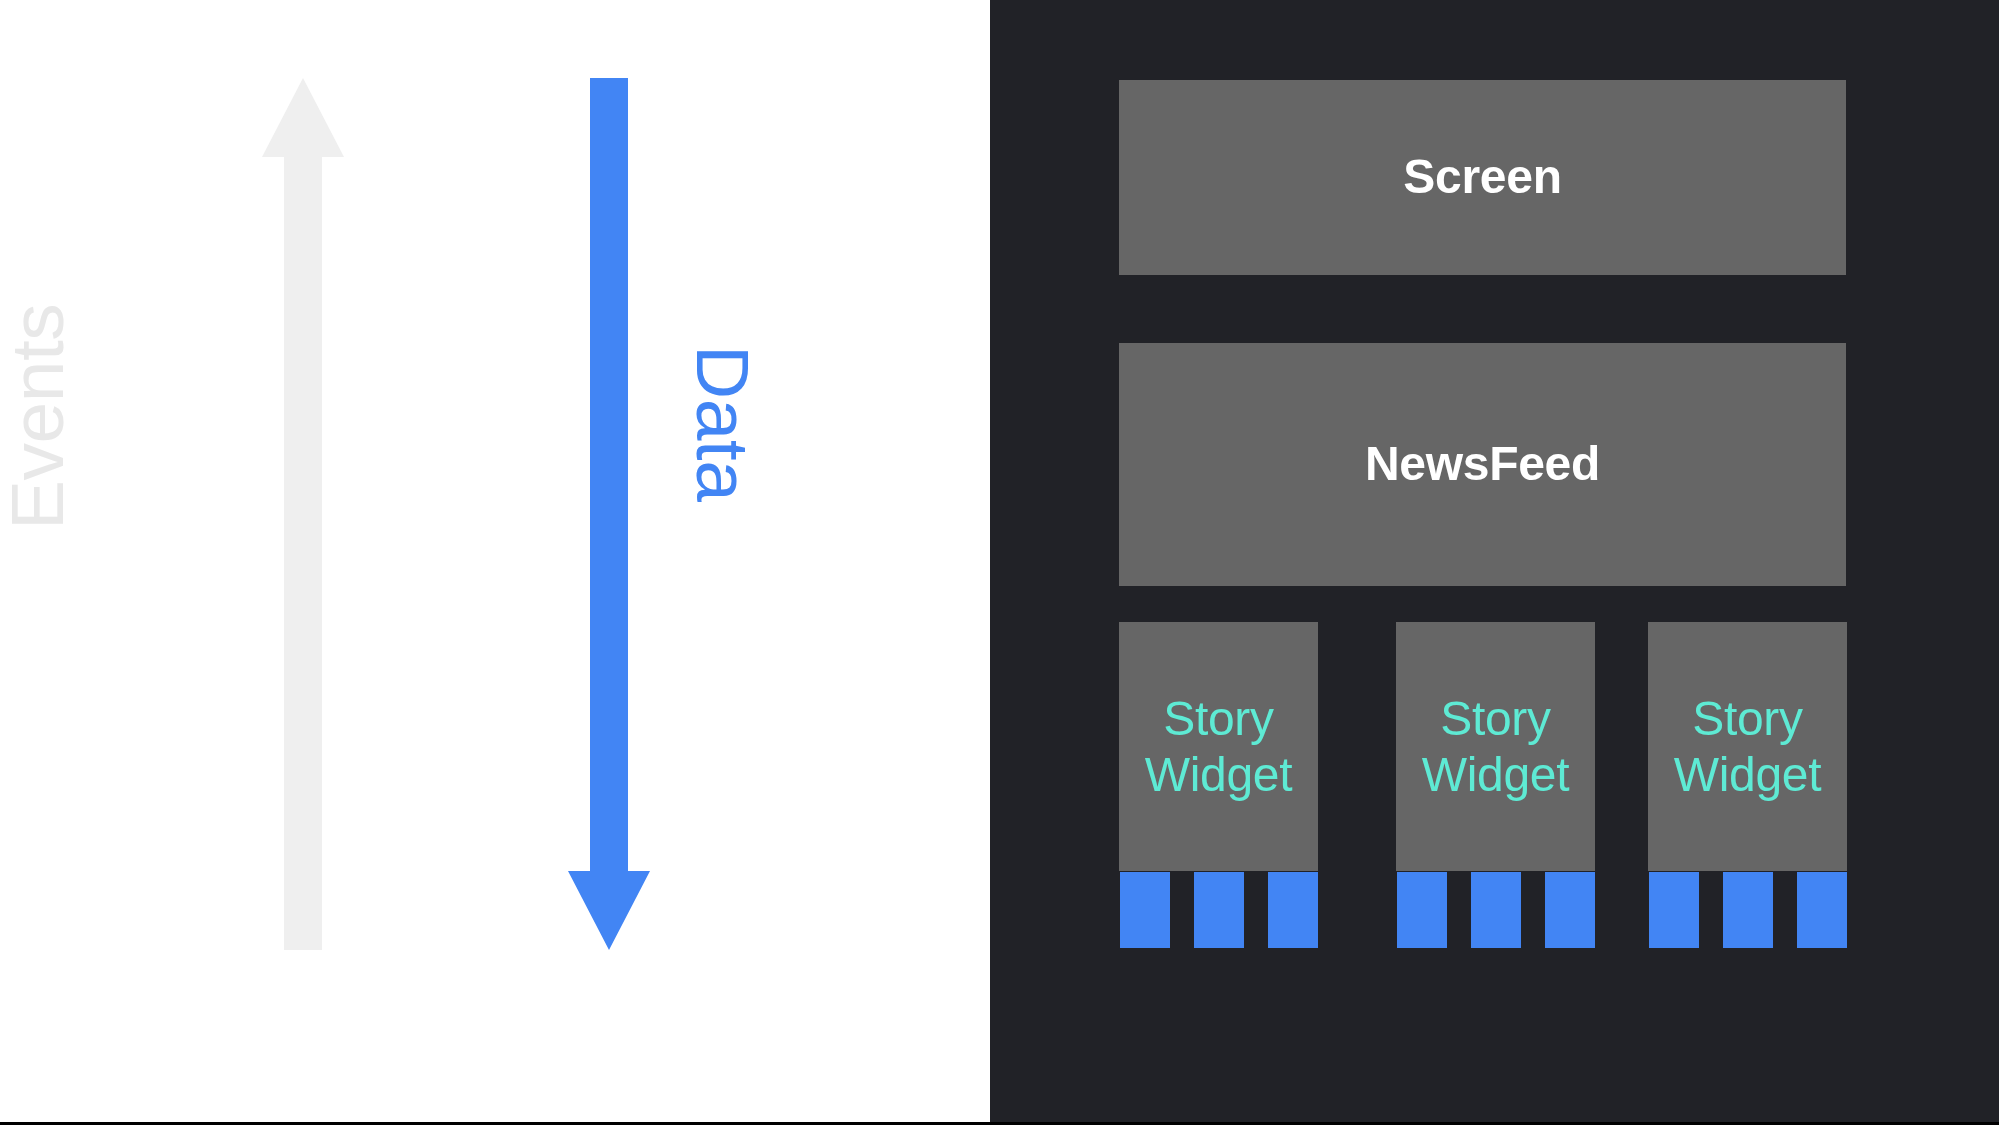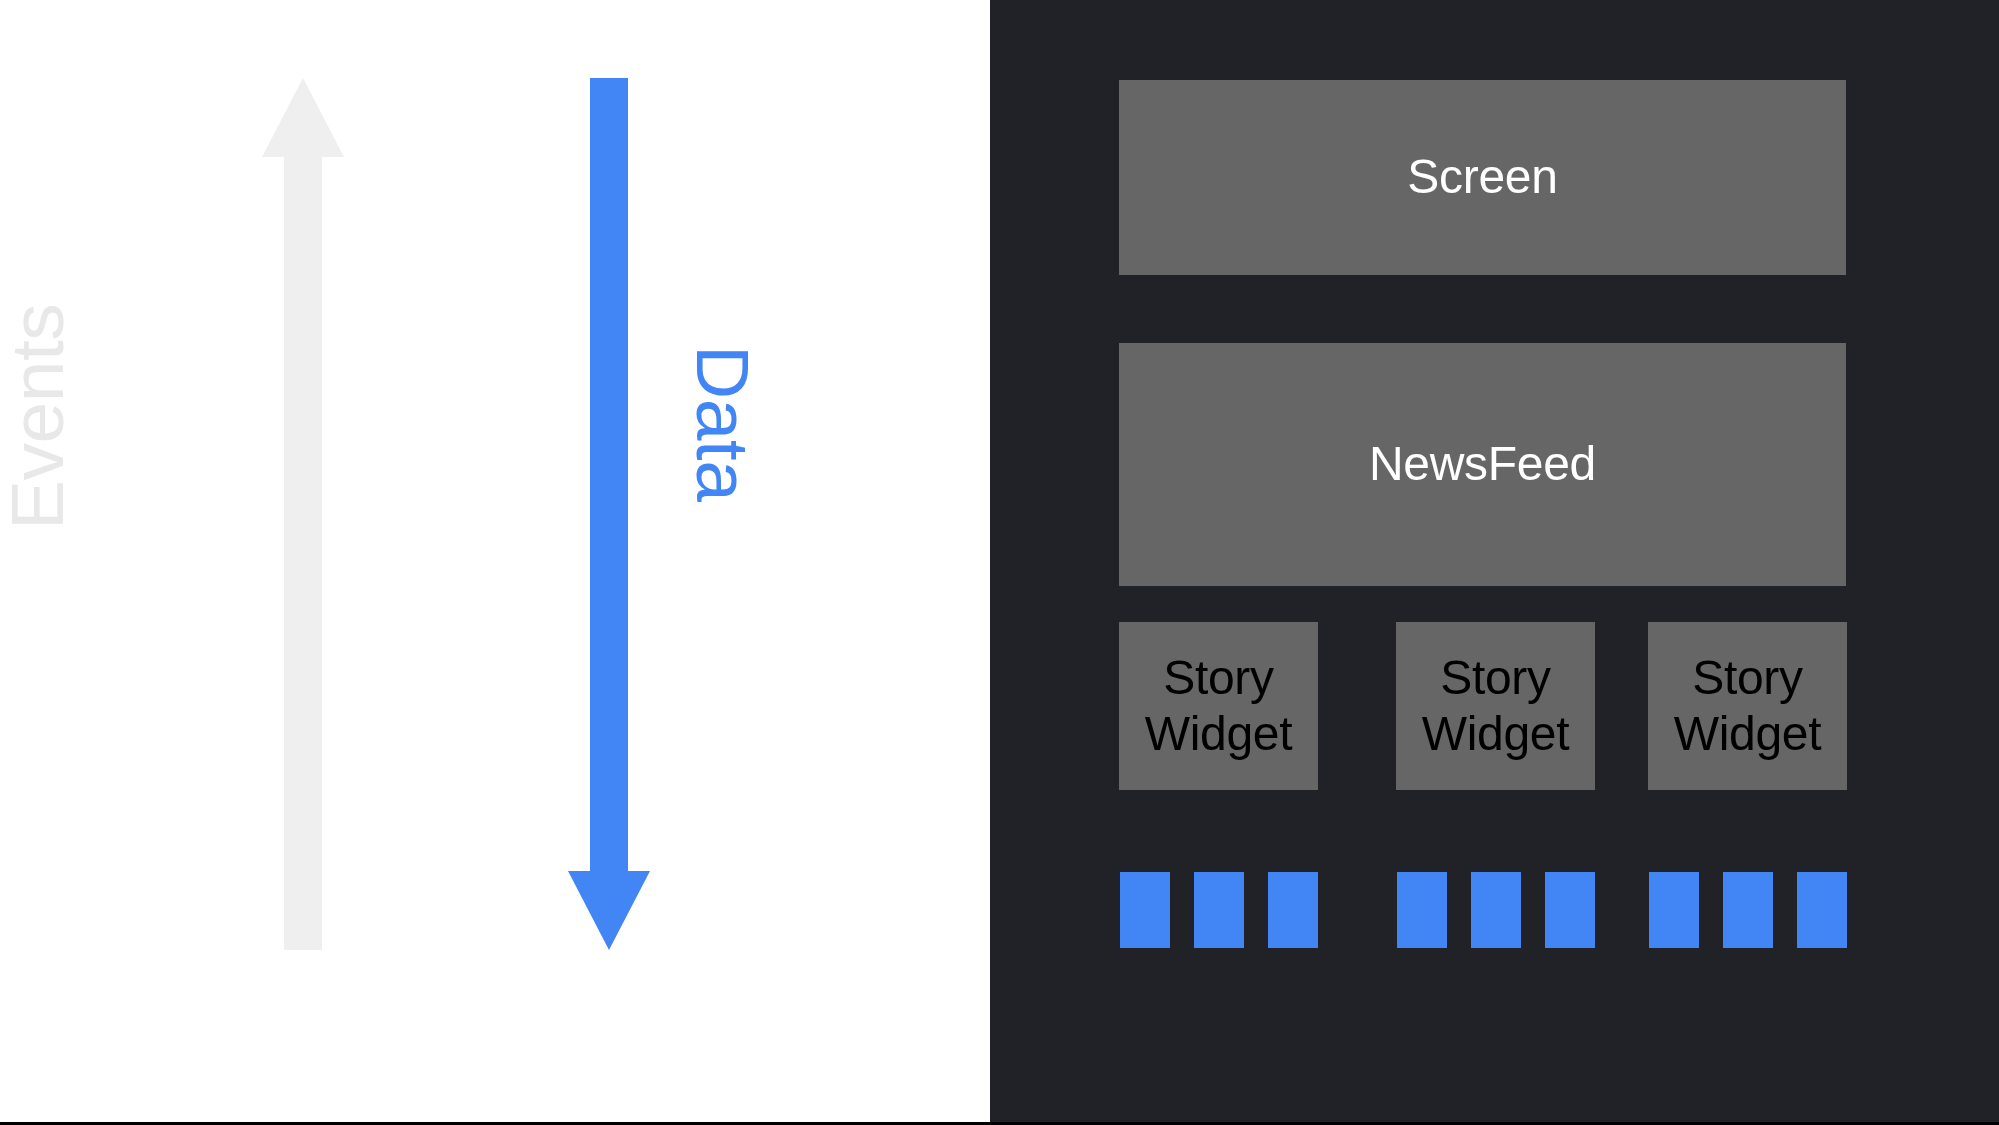--- a/index.html
+++ b/index.html
@@ -79,21 +79,21 @@
 
   .ui-box {
     position: absolute;
     background: #666666;
     color: #ffffff;
     display: flex;
     align-items: center;
     justify-content: center;
     text-align: center;
     font-size: 48px;
-    font-weight: 400;
+    font-weight: 700;
     line-height: 1.18;
     letter-spacing: -0.3px;
   }
 
   #box-screen {
     left: 129px;  
     top: 80px;
     width: 727px; 
     height: 195px;
   }
@@ -101,23 +101,23 @@
     left: 129px;
     top: 343px;
     width: 727px;
     height: 243px;
   }
 
   .story-widget {
     position: absolute;
     top: 622px;
     width: 199px;
-    height: 168px;
+    height: 249px;
     background: #666666;
-    color: #000000;
+    color: #5eead4;
     display: flex;
     align-items: center;
     justify-content: center;
     text-align: center;
     font-size: 48px;
     line-height: 1.16;
     letter-spacing: -0.3px;
     white-space: pre-line;
   }
   #story-widget-1 { left: 129px; }

